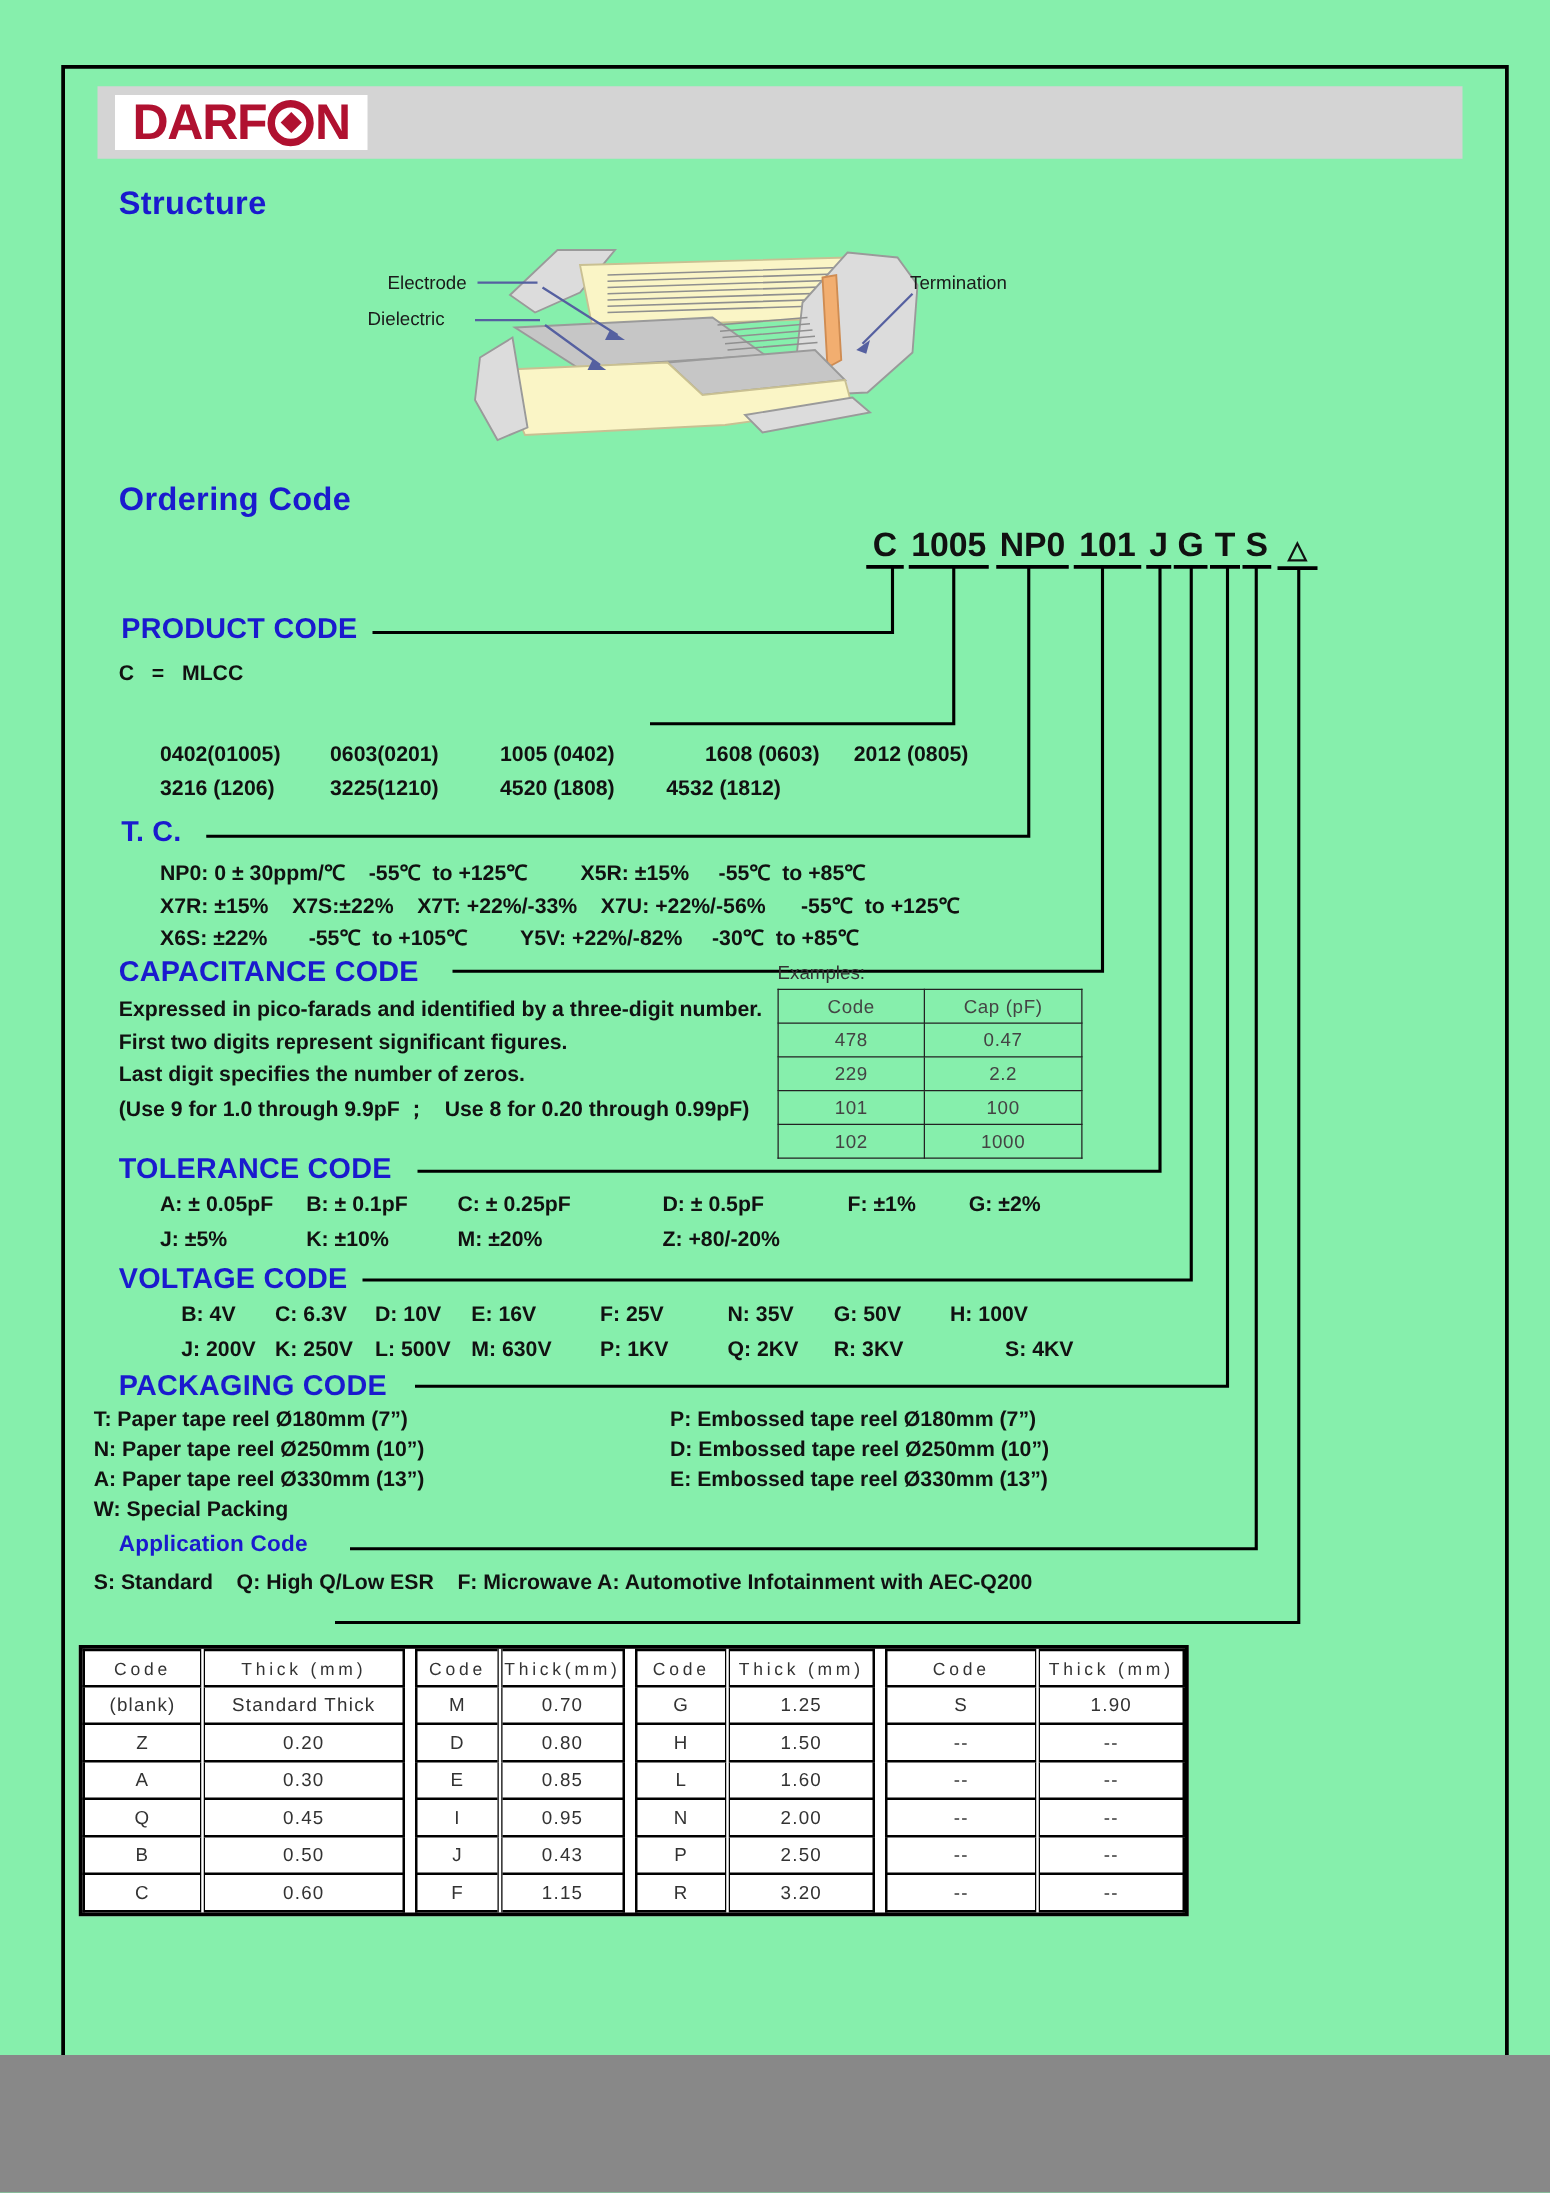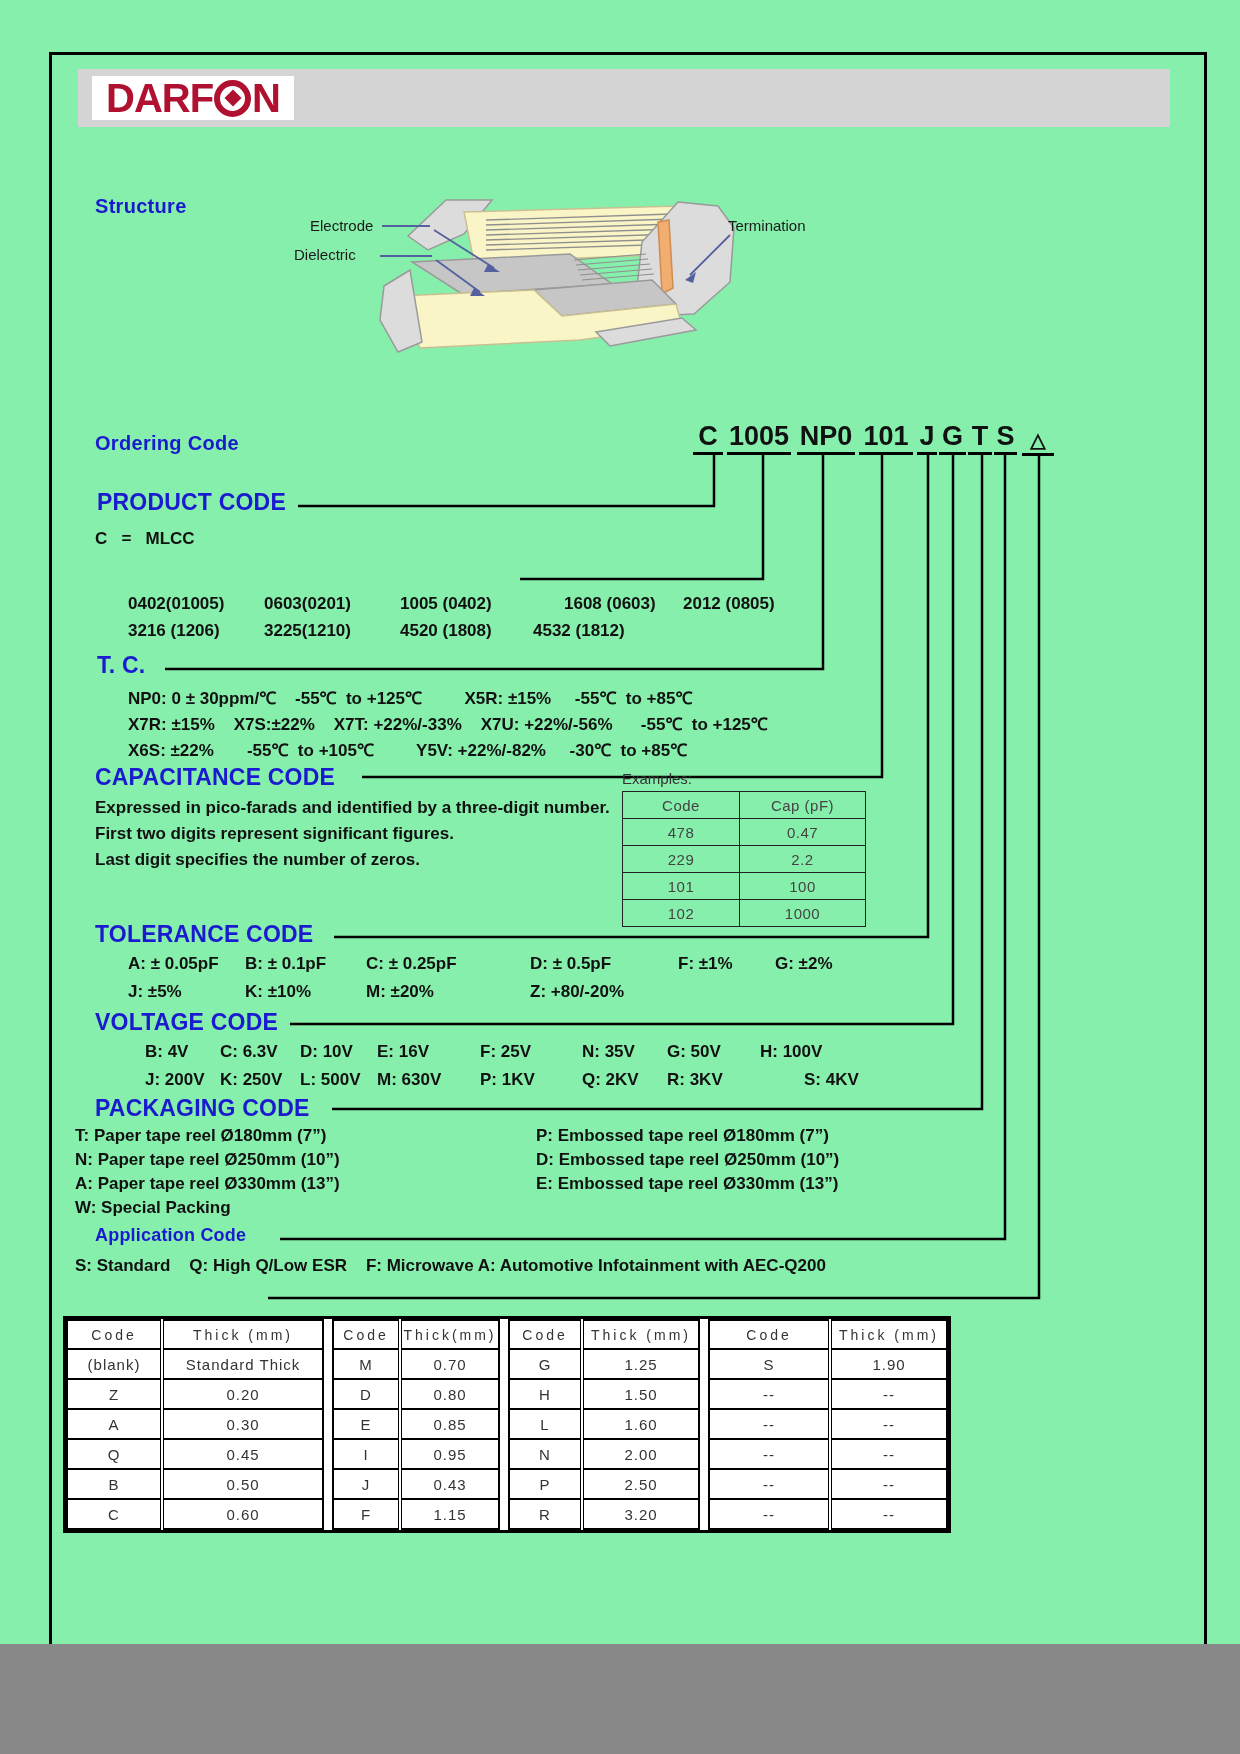--- a/index.html
+++ b/index.html
@@ -9,21 +9,21 @@
   .pre{white-space:pre;}
   .frame{left:49px;top:52px;width:1152px;height:1644px;border:3px solid #000;}
   .leader{left:0;top:0;width:1240px;height:1754px;pointer-events:none;}
   .banner{left:78px;top:69px;width:1092px;height:58px;background:#d4d4d4;}
   .logo{left:14px;top:7px;height:44px;background:#fff;padding:0 14px;display:flex;align-items:center;
         font-size:40px;font-weight:700;color:#b01130;letter-spacing:-1px;position:absolute;}
   .logo-o{display:inline-block;width:25px;height:25px;border:6px solid #b01130;border-radius:50%;
           position:relative;margin:0 1px;}
   .logo-o .diamond{position:absolute;left:50%;top:50%;width:12px;height:12px;background:#b01130;
           transform:translate(-50%,-50%) rotate(45deg);}
-  .h-big{color:#1a1ace;font-size:20px;font-weight:600;letter-spacing:0.3px;margin-top:48px;}
+  .h-big{color:#1a1ace;font-size:26px;font-weight:600;letter-spacing:0.3px;}
   .sec{color:#1a1ace;font-size:23px;font-weight:600;letter-spacing:0.2px;}
   .sec.small{font-size:18px;}
   .body{font-size:17px;font-weight:600;color:#111;}
   .cg{position:absolute;top:422px;height:30px;border-bottom:3px solid #000;display:flex;
       align-items:flex-end;justify-content:center;font-size:27px;font-weight:700;}
   .cg.tri{font-size:20px;padding-bottom:1px;}
   .ex-label{font-size:15px;font-weight:400;color:#333;}
   table{border-collapse:collapse;}
   .ex-table{width:244px;table-layout:fixed;}
   .ex-table th,.ex-table td{border:1.5px solid #222;font-size:15px;font-weight:400;color:#444;
@@ -133,20 +133,21 @@
 
   <div class="abs sec" style="left:97px;top:652px;">T. C.</div>
   <div class="abs body pre" style="left:128px;top:686px;">NP0: 0 ± 30ppm/℃    -55℃  to +125℃         X5R: ±15%     -55℃  to +85℃</div>
   <div class="abs body pre" style="left:128px;top:712px;">X7R: ±15%    X7S:±22%    X7T: +22%/-33%    X7U: +22%/-56%      -55℃  to +125℃</div>
   <div class="abs body pre" style="left:128px;top:738px;">X6S: ±22%       -55℃  to +105℃         Y5V: +22%/-82%     -30℃  to +85℃</div>
 
   <div class="abs sec" style="left:95px;top:764px;">CAPACITANCE CODE</div>
   <div class="abs body" style="left:95px;top:798px;">Expressed in pico-farads and identified by a three-digit number.</div>
   <div class="abs body" style="left:95px;top:824px;">First two digits represent significant figures.</div>
   <div class="abs body" style="left:95px;top:850px;">Last digit specifies the number of zeros.</div>
+  <div class="abs body pre" style="left:95px;top:876px;">(Use 9 for 1.0 through 9.9pF ；   Use 8 for 0.20 through 0.99pF)</div>
   <div class="abs ex-label" style="left:622px;top:770px;">Examples:</div>
   <table class="abs ex-table" style="left:622px;top:791px;">
     <thead>
       <tr>
         <th>Code</th>
         <th>Cap (pF)</th>
       </tr>
     </thead>
     <tbody>
         <tr>

